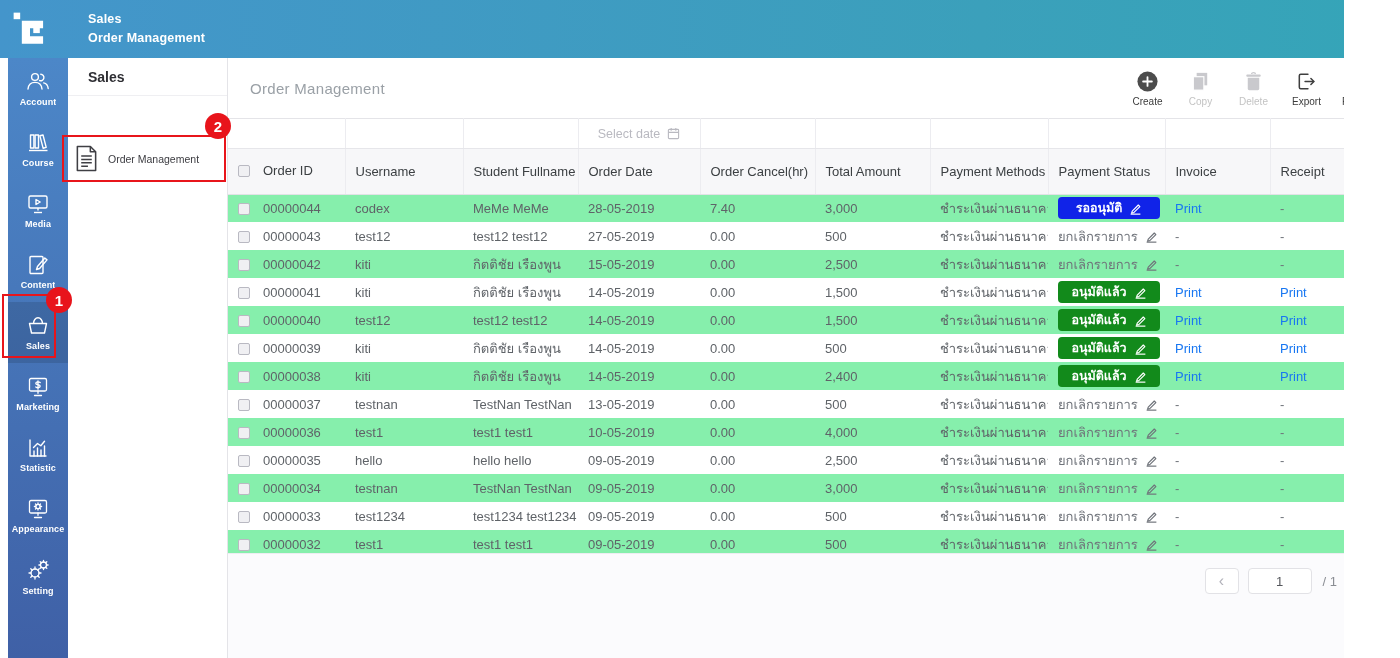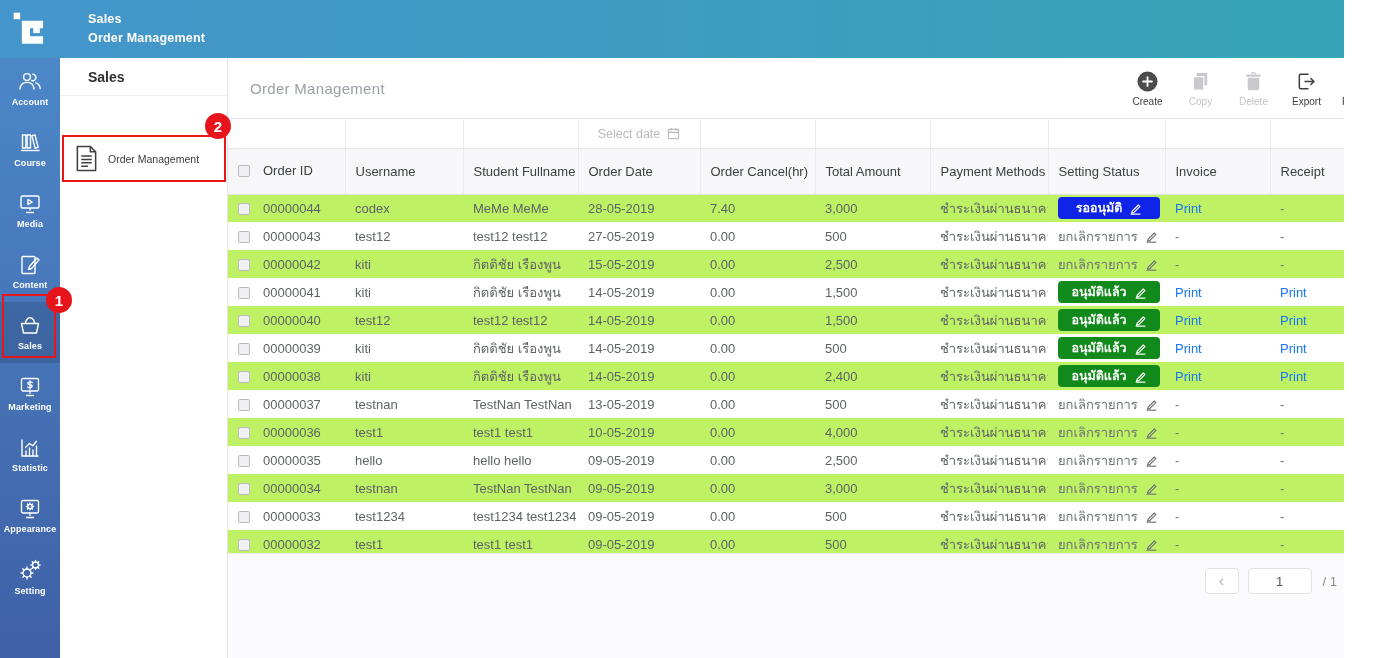--- a/index.html
+++ b/index.html
@@ -14,21 +14,21 @@
   .tb-titles { margin-left:28px; line-height:1.5; }
   .tb-titles div { font-size:12.5px; font-weight:bold; letter-spacing:.2px; }
   .tb-right { margin-left:auto; margin-right:20px; display:flex; align-items:center; gap:28px; }
   .toggle { width:40px; height:20px; border-radius:10px; background:#2286e8; position:relative; cursor:pointer; }
   .toggle .tg-label { position:absolute; left:7px; top:5px; font-size:9px; font-weight:bold; color:#fff; }
   .toggle .knob { position:absolute; right:2px; top:2px; width:16px; height:16px; border-radius:50%; background:#fff; box-shadow:0 1px 2px rgba(0,0,0,.25); }
   .user-block { text-align:center; font-size:13px; font-weight:bold; line-height:1.35; }
   .caret { width:0; height:0; border-left:6px solid transparent; border-right:6px solid transparent; border-top:7px solid #fff; cursor:pointer; }
 
   
-  .sidebar { position:absolute; left:0; top:58px; width:60px; height:600px;
+  .sidebar { position:absolute; left:8px; top:58px; width:60px; height:600px;
     background:linear-gradient(180deg,#4c87c8 0%,#3f60a6 100%); z-index:10; }
   .sb-item { height:61px; display:flex; flex-direction:column; align-items:center; justify-content:center; gap:3px; color:#fff; cursor:pointer; }
   .sb-item .sb-label { font-size:9px; font-weight:bold; letter-spacing:.1px; max-width:58px; overflow:hidden; white-space:nowrap; }
   .sb-item.active { background:rgba(0,0,0,.12); }
 
   
   .submenu { position:absolute; left:60px; top:58px; width:168px; height:600px; background:#fff; border-right:1px solid #e4e4e8; z-index:5; }
   .submenu-header { height:38px; display:flex; align-items:center; padding-left:28px; border-bottom:1px solid #efeff2; font-size:14px; font-weight:bold; color:#2e2e33; }
   .om-item { position:absolute; left:2px; top:77px; width:164px; height:47px; display:flex; align-items:center; gap:9px; padding-left:12px; cursor:pointer; background:#fff; }
   .om-item .om-label { font-size:10.5px; color:#3c3c41; white-space:nowrap; }
@@ -46,21 +46,21 @@
   
   table.grid { border-collapse:collapse; table-layout:fixed; width:1172px; border-top:1px solid #e4e4e8; }
   .grid td, .grid th { white-space:nowrap; overflow:hidden; }
   tr.filter-row td { height:30px; background:#fff; border-bottom:1px solid #e6e6ea; border-right:1px solid #ececf0; }
   tr.filter-row td:last-child { border-right:none; }
   .sel-date { display:flex; align-items:center; justify-content:center; gap:7px; color:#b9b9c0; font-size:12.5px; cursor:pointer; }
   tr.head-row th { height:28px; background:#f7f7f9; border-bottom:1px solid #e2e2e6; border-right:1px solid #ececf0;
     font-size:13px; font-weight:500; color:#3c4043; text-align:left; padding:14px 10px; }
   tr.head-row th:last-child { border-right:none; }
   .grid tbody td { height:28px; padding:0 10px; font-size:13px; color:#5f6368; }
-  .grid tbody tr.stripe { background:#bef264;padding-left:36px; }
+  .grid tbody tr.stripe { background:#86efac;padding-left:36px; }
   .cb { display:inline-block; width:12px; height:12px; border:1px solid #b9b9c2; background:#f0f0f3; border-radius:2px; vertical-align:middle; cursor:pointer; }
   .oid { margin-left:13px; vertical-align:middle; }
   .hd-cb-wrap { display:inline-flex; align-items:center; gap:13px; }
   .badge { display:inline-flex; align-items:center; justify-content:center; gap:7px; min-width:102px; height:22px;
     border-radius:4px; color:#fff; font-size:12.5px; font-weight:bold; padding:0 10px; cursor:pointer; }
   .badge.pending { background:#1023e8; }
   .badge.approved { background:#128a1b; }
   .st-cancel { display:inline-flex; align-items:center; gap:7px; color:#6f737a; font-size:13px; cursor:pointer; }
   .plink { color:#1877f2; font-weight:400; cursor:pointer; text-decoration:none; }
   .dash { color:#6f737a; }
@@ -279,21 +279,21 @@
               <span class="cb"></span>
               <span>Order ID</span>
             </span>
           </th>
           <th>Username</th>
           <th>Student Fullname</th>
           <th>Order Date</th>
           <th>Order Cancel(hr)</th>
           <th>Total Amount</th>
           <th>Payment Methods</th>
-          <th>Setting Status</th>
+          <th>Payment Status</th>
           <th>Invoice</th>
           <th>Receipt</th>
         </tr>
       </thead>
       <tbody id="tbody">
           <tr class="stripe">
             <td><span class="cb"></span><span class="oid">00000044</span></td>
             <td>codex</td>
             <td>MeMe MeMe</td>
             <td>28-05-2019</td>

